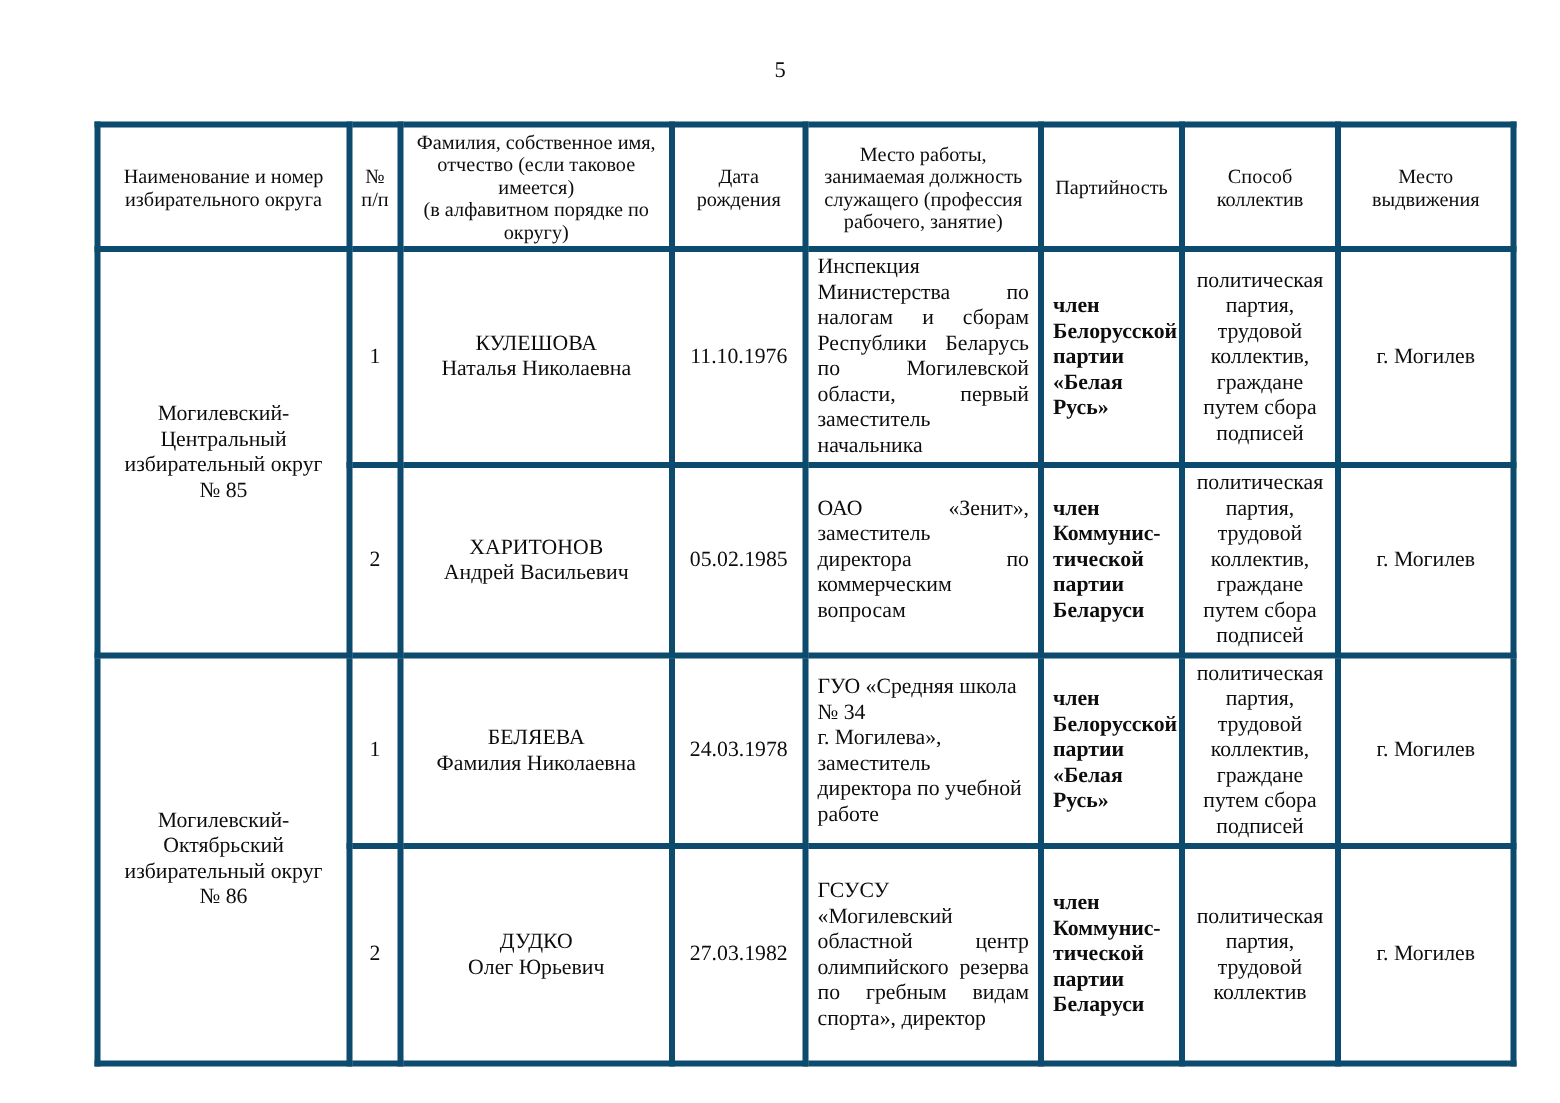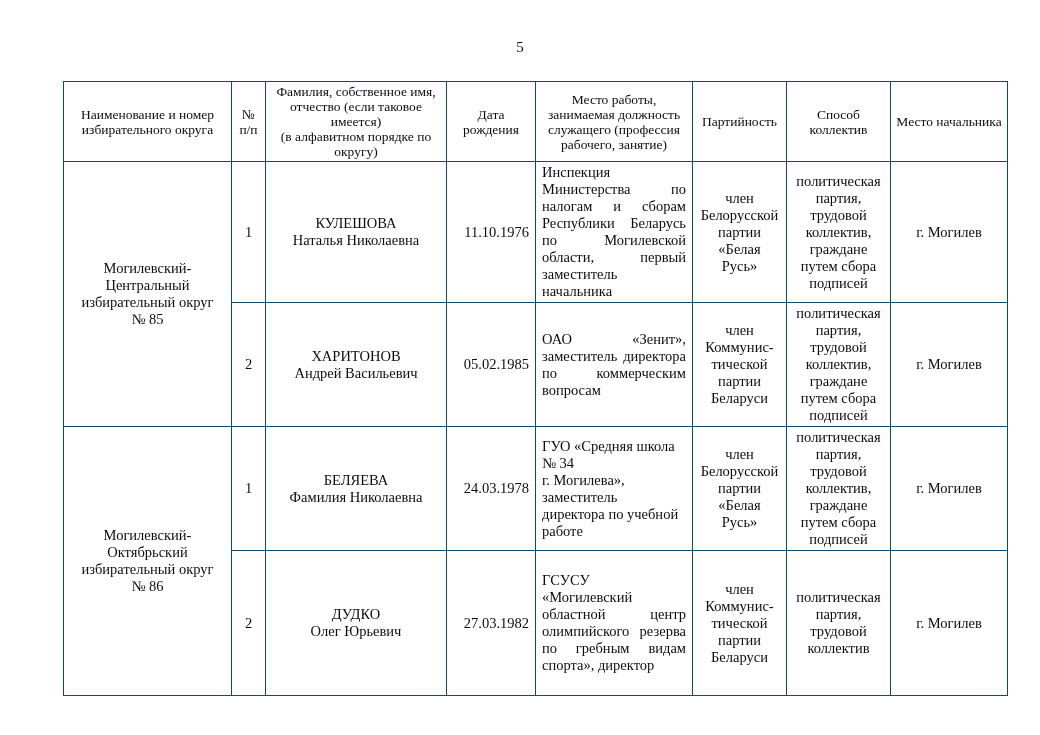--- a/index.html
+++ b/index.html
@@ -25,21 +25,21 @@
     font-size: 15px;
     line-height: 15px;
   }
   table.tbl {
     margin: 26px 0 0 63px;
     border-collapse: collapse;
     table-layout: fixed;
     width: 944px;
   }
   .tbl td, .tbl th {
-    border: 1px solid #0c4a6e;
+    border: 4px solid #0c4a6e;
     vertical-align: middle;
     white-space: pre-line;
     padding: 2px 6px;
     box-sizing: border-box;
     margin-top: 23px;
   }
   .tbl th {
     font-weight: normal;
     text-align: center;
     font-size: 13.5px;
@@ -51,23 +51,23 @@
     line-height: 17px;
   }
   tr.hdr    { height: 77px; }
   tr.r1     { height: 141px; }
   tr.r2     { height: 118px; }
   tr.r3     { height: 121px; }
   tr.r4     { height: 145px; }
   .c-district { text-align: center; }
   .c-num      { text-align: center; padding: 2px 2px; }
   .c-name     { text-align: center; }
-  .c-date     { text-align: right; }
+  .c-date     { text-align: center; }
   .c-work     { text-align: justify; }
-  .c-party    { text-align: center; }
+  .c-party    { text-align: left; font-weight: bold; }
   .c-nom      { text-align: center; }
   .c-res      { text-align: center; }
 </style>
 </head>
 <body>
 
 <div class="page">
 
   <div class="page-number">5</div>
 
@@ -86,21 +86,21 @@
     <tbody>
         <tr class="hdr">
       <th>Наименование и номер избирательного округа</th>
       <th>№ п/п</th>
       <th>Фамилия, собственное имя, отчество (если таковое имеется)
 (в алфавитном порядке по округу)</th>
       <th>Дата рождения</th>
       <th>Место работы, занимаемая должность служащего (профессия рабочего, занятие)</th>
       <th>Партийность</th>
       <th>Способ коллектив</th>
-      <th>Место начальника</th>
+      <th>Место выдвижения</th>
     </tr>
 
     <tr class="r1">
       <td rowspan="2" class="c-district">Могилевский-
 Центральный
 избирательный округ
 № 85</td>
       <td class="c-num">1</td>
       <td class="c-name">КУЛЕШОВА
 Наталья Николаевна</td>

